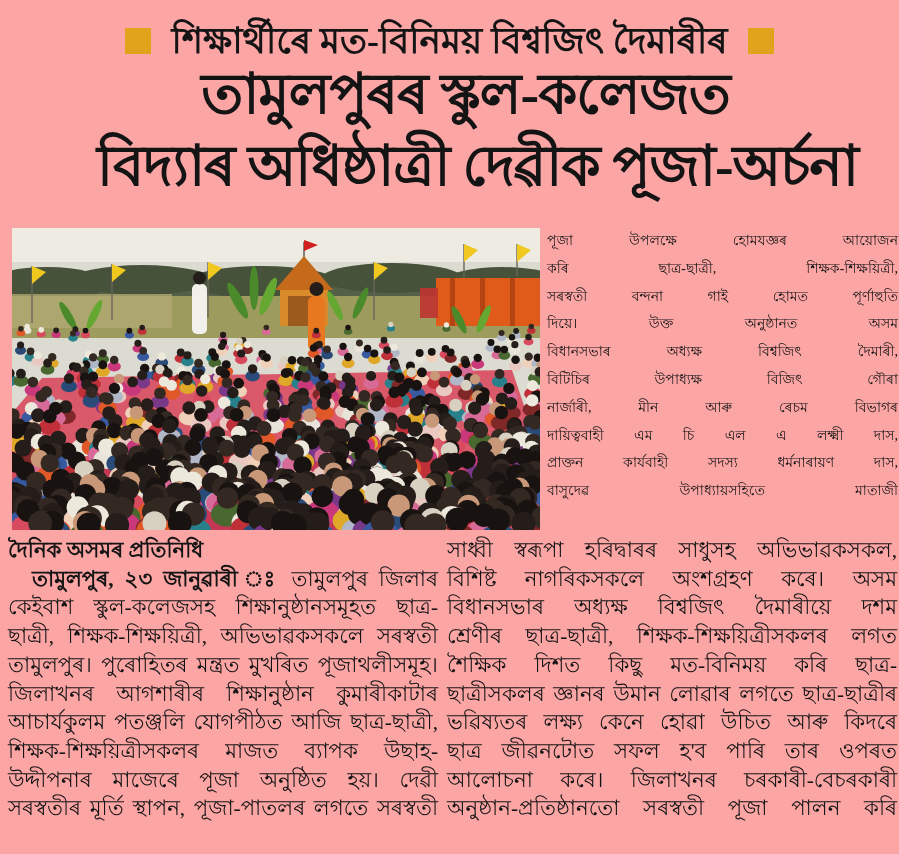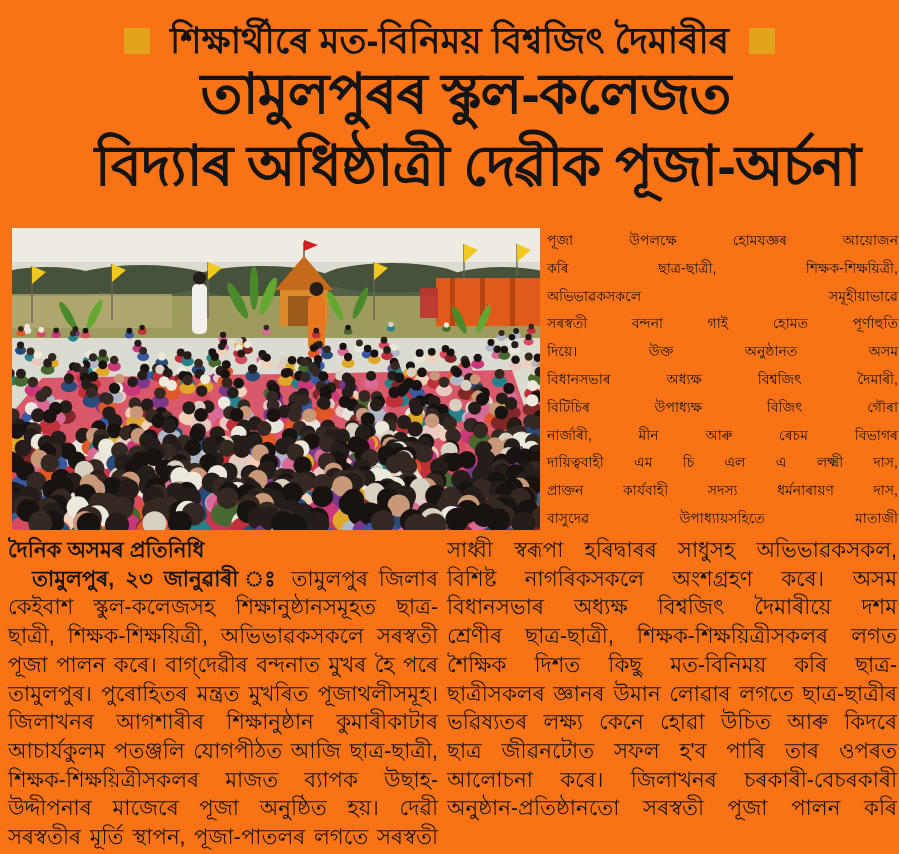--- a/index.html
+++ b/index.html
@@ -1,17 +1,17 @@
 <!DOCTYPE html>
 <html><head>
 <meta charset="utf-8">
 <style>
   html,body{margin:0;padding:0;background:#fff;}
-  .page{position:relative;width:899px;height:854px;background:#f97316;overflow:hidden;
-        font-family:Liberation Sans, sans-serif;color:#141414;}
+  .page{position:relative;width:899px;height:854px;background:#fca5a5;overflow:hidden;
+        font-family:Liberation Serif, serif;color:#141414;}
   
   .kicker-row{position:absolute;top:16px;left:0;width:100%;height:50px;
               display:flex;align-items:center;justify-content:center;gap:20px;}
   .kicker-square{width:26px;height:26px;flex:0 0 auto;}
   .kicker-text{font-size:36px;font-weight:700;white-space:nowrap;line-height:1;margin:0;}
   
   .headline{position:absolute;left:16px;width:100%;text-align:center;margin:0;
             font-weight:700;font-size:56px;line-height:1.15;letter-spacing:-1px;white-space:nowrap;}
   .headline.l1{top:62px;}
   .headline.l2{top:134px;padding-left:12px;}
@@ -1415,40 +1415,38 @@
           <circle cx="404.4209865760058" cy="297.74736915412126" r="12.088118846357187" fill="#332822"></circle>
           <ellipse cx="282.5301514212042" cy="316.09649280368166" rx="18.751356562007917" ry="13.912296804070388" fill="#e05828"></ellipse>
           <circle cx="282.5301514212042" cy="297.9500187114159" r="12.097649394843817" fill="#181210"></circle>
         </g>
     </svg>
   </div>
 
   <div class="col col-right-top">
     <div class="jline">পূজা উপলক্ষে হোমযজ্ঞৰ আয়োজন</div>
     <div class="jline">কৰি ছাত্ৰ-ছাত্ৰী, শিক্ষক-শিক্ষয়িত্ৰী,</div>
-    <div class="jline">অভিভাৱকসকলে সমূহীয়াভাৱে</div>
     <div class="jline">সৰস্বতী বন্দনা গাই হোমত পূৰ্ণাহুতি</div>
     <div class="jline">দিয়ে।  উক্ত অনুষ্ঠানত অসম</div>
     <div class="jline">বিধানসভাৰ অধ্যক্ষ বিশ্বজিৎ দৈমাৰী,</div>
     <div class="jline">বিটিচিৰ উপাধ্যক্ষ বিজিৎ গৌৰা</div>
     <div class="jline">নাৰ্জাৰী, মীন আৰু ৰেচম বিভাগৰ</div>
     <div class="jline">দায়িত্ববাহী এম চি এল এ লক্ষ্মী দাস,</div>
     <div class="jline">প্ৰাক্তন কাৰ্যবাহী সদস্য ধৰ্মনাৰায়ণ দাস,</div>
     <div class="jline">বাসুদেৱ উপাধ্যায়সহিতে মাতাজী</div>
   </div>
 
   <div class="col col-bottom col-bottom-left">
     <div class="byline">দৈনিক অসমৰ প্ৰতিনিধি</div>
     <div class="jline">
       <span class="bold">তামুলপুৰ, ২৩ জানুৱাৰী ঃ</span>
       <span>তামুলপুৰ জিলাৰ</span>
     </div>
     <div class="jline">কেইবাশ স্কুল-কলেজসহ  শিক্ষানুষ্ঠানসমূহত ছাত্ৰ-</div>
     <div class="jline">ছাত্ৰী, শিক্ষক-শিক্ষয়িত্ৰী, অভিভাৱকসকলে সৰস্বতী</div>
-    <div class="jline">পূজা পালন কৰে। বাগ্‌দেৱীৰ বন্দনাত মুখৰ হৈ পৰে</div>
     <div class="jline">তামুলপুৰ। পুৰোহিতৰ মন্ত্ৰত মুখৰিত পূজাথলীসমূহ।</div>
     <div class="jline">জিলাখনৰ আগশাৰীৰ শিক্ষানুষ্ঠান কুমাৰীকাটাৰ</div>
     <div class="jline">আচাৰ্যকুলম পতঞ্জলি যোগপীঠত আজি ছাত্ৰ-ছাত্ৰী,</div>
     <div class="jline">শিক্ষক-শিক্ষয়িত্ৰীসকলৰ মাজত ব্যাপক উছাহ-</div>
     <div class="jline">উদ্দীপনাৰ মাজেৰে পূজা অনুষ্ঠিত হয়। দেৱী</div>
     <div class="jline">সৰস্বতীৰ মূৰ্তি স্থাপন, পূজা-পাতলৰ লগতে সৰস্বতী</div>
   </div>
 
   <div class="col col-bottom col-bottom-right">
     <div class="jline">সাধ্বী স্বৰূপা হৰিদ্বাৰৰ সাধুসহ অভিভাৱকসকল,</div>

